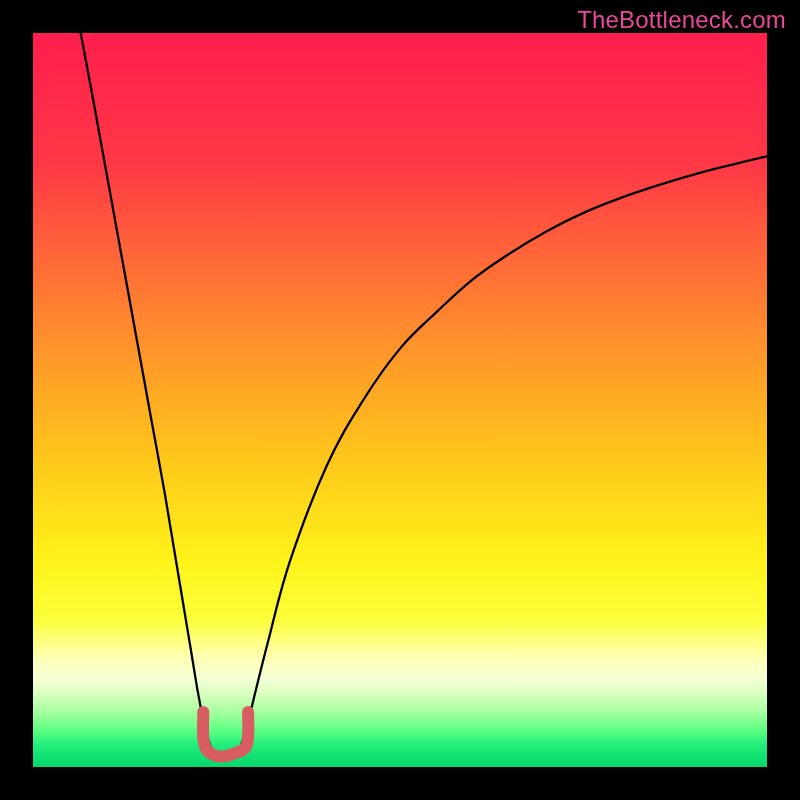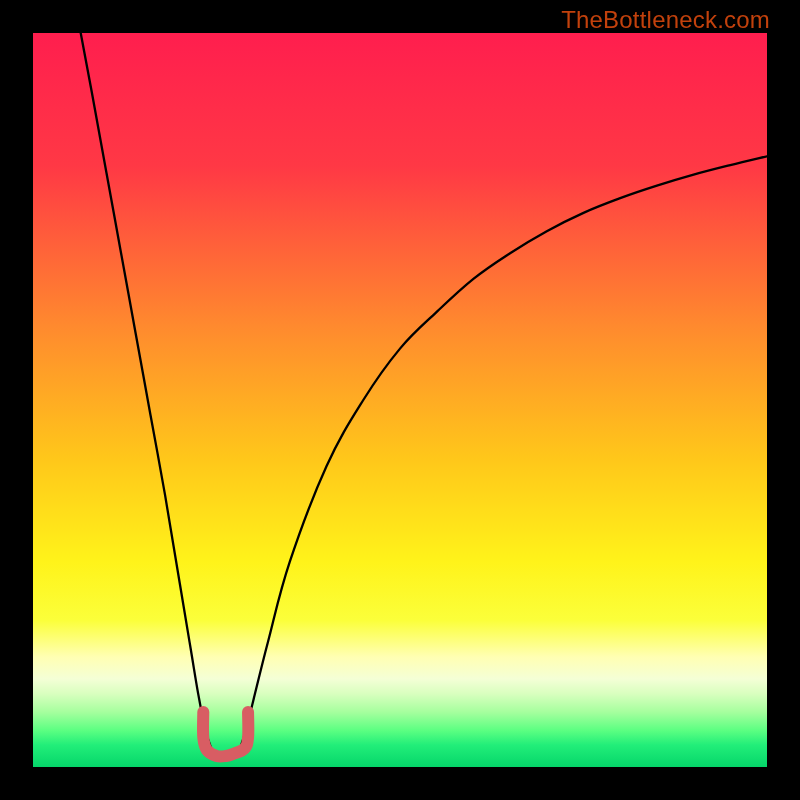--- a/index.html
+++ b/index.html
@@ -27,22 +27,22 @@
     height: 734px;
     overflow: hidden;
   }
   .gradient-bg {
     position: absolute;
     inset: 0;
   }
   .watermark {
     position: absolute;
     top: 6px;
-    right: 30px;
-    color: #c2410c;
+    right: 14px;
+    color: #ec4899;
     font-size: 24px;
     font-weight: 400;
     letter-spacing: 0.2px;
     user-select: none;
   }
   svg.curves {
     position: absolute;
     inset: 0;
   }
 </style>

